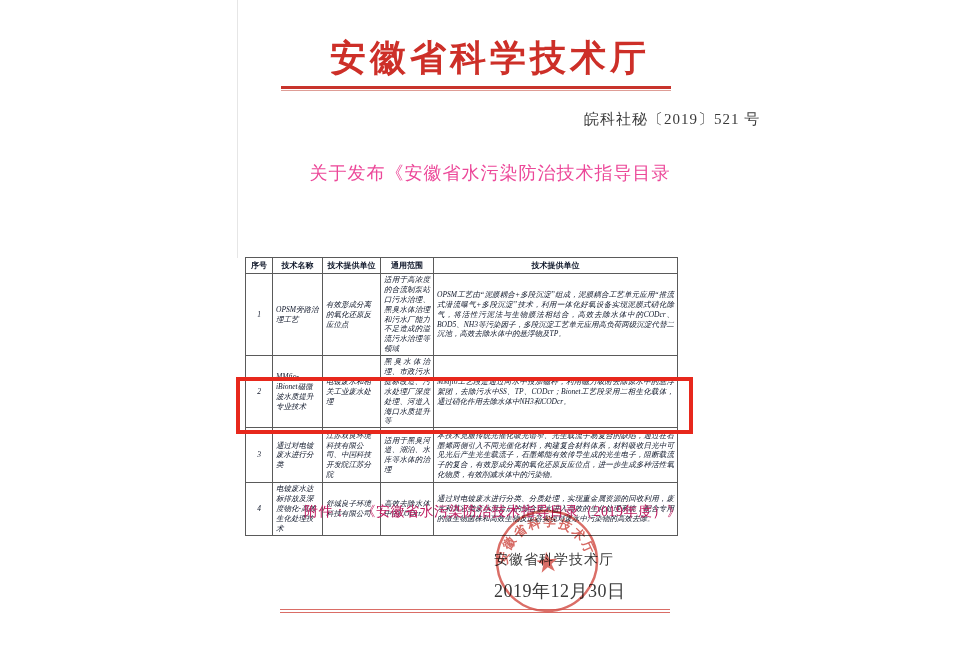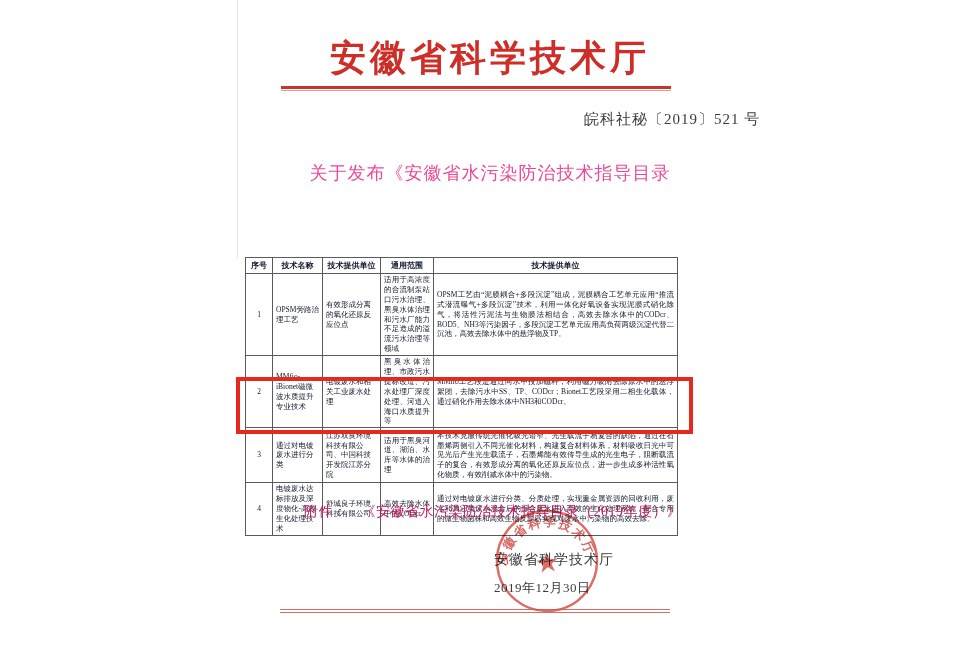--- a/index.html
+++ b/index.html
@@ -20,37 +20,37 @@
   .doc-title{
     position:absolute;top:161px;left:30px;width:920px;text-align:center;
     font-size:18px;font-weight:400;color:#ec4899;line-height:25px;letter-spacing:1px;
   }
   table.doc-table{
     position:absolute;left:245px;top:257px;width:432px;table-layout:fixed;
     border-collapse:collapse;color:#0f172a;
   }
   .doc-table th,.doc-table td{border:1px solid #5a5a5a;padding:1px 3px;vertical-align:middle;}
   .doc-table th{font-size:8px;font-weight:700;text-align:center;padding:2px 1px;}
-  .doc-table td{font-size:7.5px;line-height:1.32;}
+  .doc-table td{font-size:7.5px;line-height:1.32;font-style:italic;}
   td.c-no{text-align:center;}
   td.c-name,td.c-provider{text-align:left;}
   td.c-scope,td.c-summary{text-align:justify;text-justify:inter-ideograph;}
   tr.hdr{height:15px;}
   tr.row-1{height:57px;}
   tr.row-2{height:53px;}
   tr.row-3{height:55px;}
   tr.row-4{height:50px;}
   .highlight-box{
     position:absolute;left:236px;top:377px;width:449px;height:49px;
     border:4px solid #e7281c;pointer-events:none;
   }
   .attachment-line{position:absolute;top:503px;left:304px;font-size:14px;color:#be185d;letter-spacing:0.5px;}
   .attachment-line .gap{display:inline-block;width:14px;}
   .signature{position:absolute;top:551px;left:494px;font-size:14px;color:#3a3a3a;letter-spacing:1px;}
-  .sign-date{position:absolute;top:579px;left:494px;font-size:13px;color:#3a3a3a;letter-spacing:0.5px;}
+  .sign-date{position:absolute;top:579px;left:494px;font-size:18px;color:#3a3a3a;letter-spacing:0.5px;}
   .seal{
     position:absolute;left:492px;top:506px;width:110px;height:110px;
     transform:rotate(-6deg);opacity:0.85;mix-blend-mode:multiply;pointer-events:none;
   }
   .bottom-rule{
     position:absolute;top:609px;left:280px;width:390px;height:2px;
     border-top:1px solid #d4544c;border-bottom:1px solid #d4544c;opacity:0.85;
   }
 </style>
 </head>

